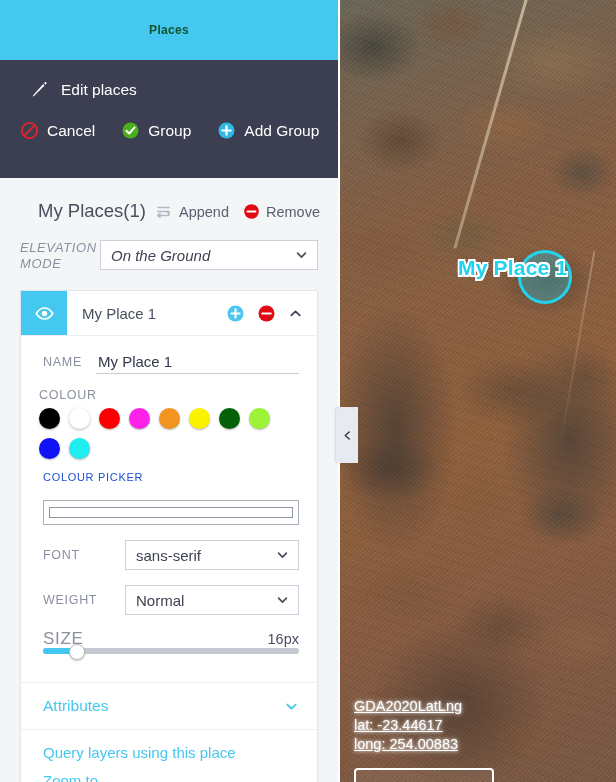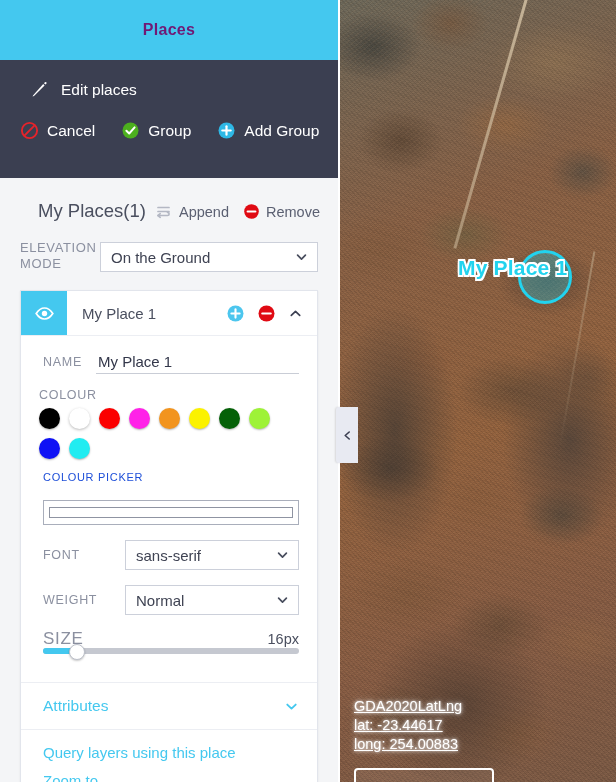--- a/index.html
+++ b/index.html
@@ -162,22 +162,22 @@
     z-index: 5;
   }
 
   
   .panel-header {
     height: 60px;
     background: #44c8ef;
     display: flex; align-items: center; justify-content: center;
   }
   .panel-header .title {
-    color: #701a75;
-    font-size: 16px;
+    color: #14532d;
+    font-size: 12px;
     font-weight: 700;
     letter-spacing: .3px;
   }
 
   
   .toolbar {
     background: #3b3f51;
     height: 118px;
     padding: 0;
     position: relative;
@@ -227,22 +227,23 @@
     padding-bottom: 2px;
   }
   .ph-action {
     display: flex; align-items: center; gap: 6px;
     font-size: 14.5px;
     color: #5b6072;
     cursor: pointer;
   }
 
   .elev-row {
-    display: flex; align-items: flex-end;
+    display: flex; align-items: flex-start;
     padding: 18px 20px 0 20px;
+    font-style: italic;
   }
   .elev-label {
     width: 80px;
     font-size: 13px;
     color: #8b90a0;
     letter-spacing: .6px;
     line-height: 16px;
   }
   .select-box {
     position: relative;

